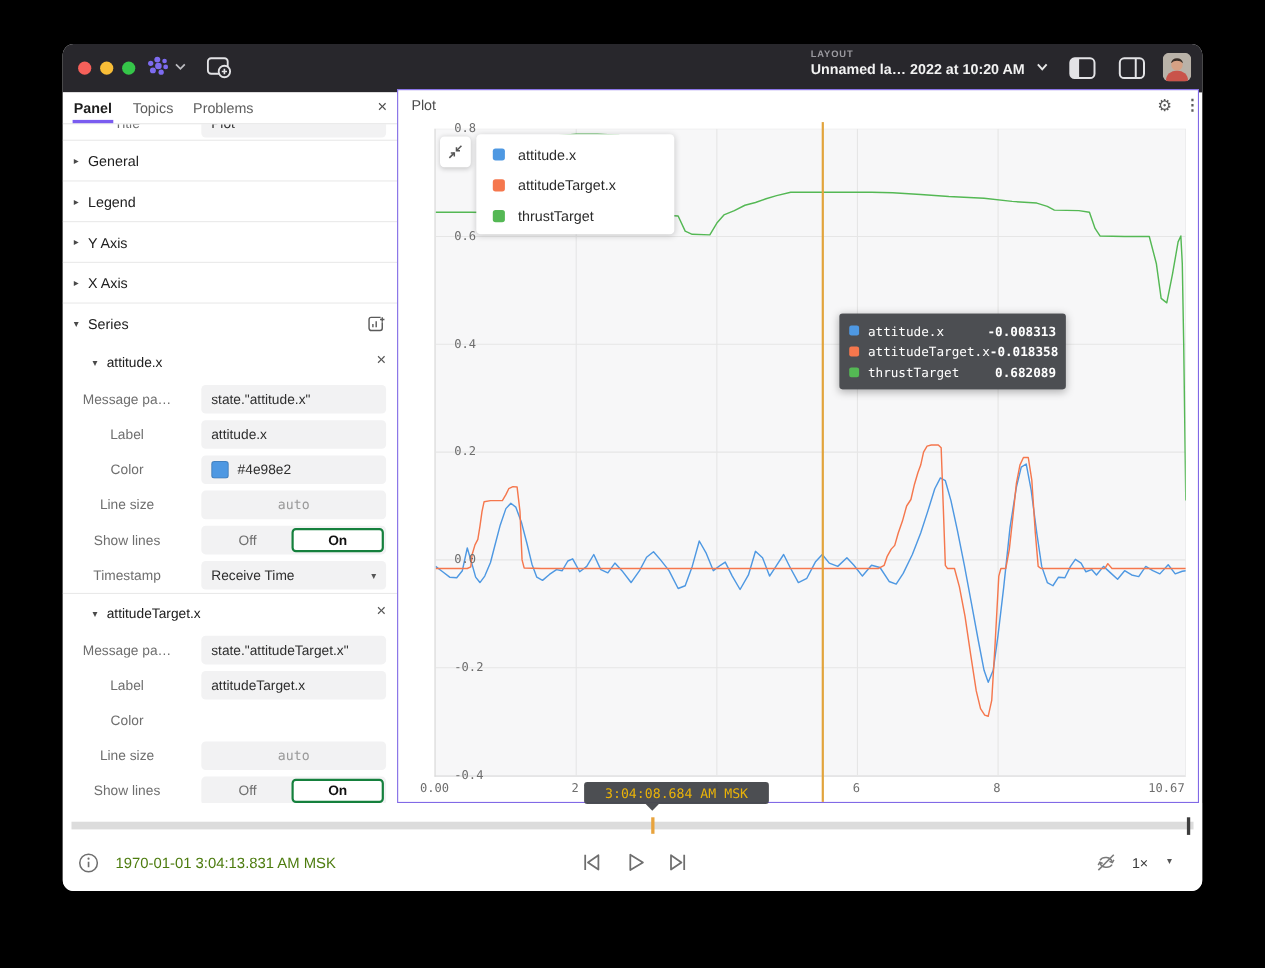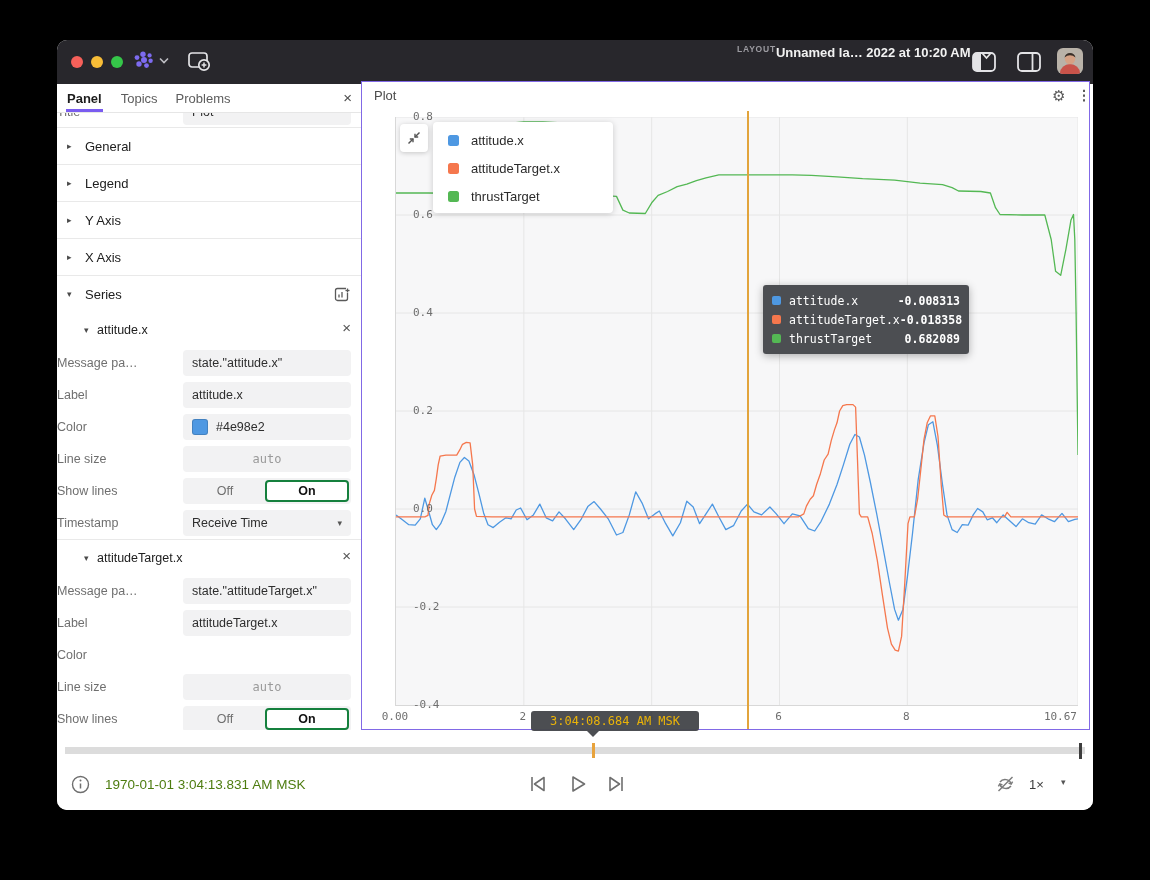--- a/index.html
+++ b/index.html
@@ -10,44 +10,44 @@
   .titlebar{position:absolute;left:0;top:0;width:100%;height:44px;background:#28272c;}
   .tl{position:absolute;top:16px;width:12px;height:12px;border-radius:50%;}
   .tl.red{left:14px;background:#f6605a;}
   .tl.yellow{left:34px;background:#f8bd37;}
   .tl.green{left:54px;background:#35c649;}
   .logo-wrap{position:absolute;left:76px;top:11px;display:flex;align-items:center;gap:4px;cursor:pointer;}
   .addpanel{position:absolute;left:130px;top:10px;}
   .filename{position:absolute;left:360px;top:14px;width:360px;text-align:center;color:#f0f0f0;
     font-size:13px;font-weight:700;letter-spacing:.2px;white-space:nowrap;}
   .layout-group{position:absolute;left:680px;top:4px;color:#fff;cursor:pointer;display:flex;align-items:center;}
-  .layout-texts{display:flex;flex-direction:row;}
+  .layout-texts{display:flex;flex-direction:column;}
   .layout-label{font-size:8.5px;letter-spacing:.8px;color:#9c9ba1;font-weight:700;}
   .layout-name{font-size:13px;font-weight:700;color:#f2f2f2;margin-top:1px;white-space:nowrap;}
   .layout-chevron{margin-left:10px;margin-top:8px;}
   .panel-toggle{position:absolute;top:11px;width:26px;height:22px;}
   .avatar{position:absolute;left:1000px;top:8px;width:26px;height:26px;border-radius:6px;overflow:hidden;}
   
   .sidebar{position:absolute;left:0;top:44px;width:304px;height:646px;background:#fff;}
   .tabbar{position:relative;height:28px;border-bottom:1px solid #e6e6e6;display:flex;align-items:center;}
   .tab{font-size:13px;color:#5d5d5d;margin-left:18px;height:28px;display:flex;align-items:center;cursor:pointer;}
   .tab.active{color:#1c1c1c;font-weight:700;margin-left:9px;border-bottom:3px solid #7a5cf0;padding:0 1px;box-sizing:border-box;padding-top:3px;}
   .tab-close{position:absolute;right:9px;top:5px;font-size:15px;color:#4d4d4d;cursor:pointer;}
   .cutrow{height:14px;overflow:hidden;border-bottom:1px solid #e9e9e9;}
   .cutrow .inner{display:flex;align-items:center;margin-top:-16px;height:30px;}
   .secrow{height:36px;display:flex;align-items:center;border-bottom:1px solid #e9e9e9;cursor:pointer;position:relative;}
   .secrow .tri{width:10px;margin-left:10px;font-size:9px;color:#4a4a4a;}
-  .secrow .sec-label{font-size:13px;color:#202020;font-weight:500;margin-left:8px;}
+  .secrow .sec-label{font-size:13px;color:#202020;font-weight:500;margin-left:3px;}
   .serieshead{height:35px;display:flex;align-items:center;cursor:pointer;position:relative;}
   .serieshead.divided{border-top:1px solid #e9e9e9;}
   .serieshead .tri{width:10px;margin-left:27px;font-size:9px;color:#4a4a4a;}
   .serieshead .sh-label{font-size:12.5px;color:#202020;margin-left:3px;}
   .row-x{position:absolute;right:10px;top:8px;font-size:15px;color:#555;cursor:pointer;line-height:1;}
   .fieldrow{height:32px;display:flex;align-items:center;}
-  .flabel{width:117px;text-align:left;font-size:12.5px;color:#6f6f6f;white-space:nowrap;overflow:hidden;flex:none;}
+  .flabel{width:117px;text-align:center;font-size:12.5px;color:#6f6f6f;white-space:nowrap;overflow:hidden;flex:none;}
   .fbox{margin-left:9px;width:168px;height:26px;background:#f2f2f3;border-radius:4px;display:flex;
     align-items:center;font-size:12.5px;color:#2e2e2e;padding:0 9px;box-sizing:border-box;}
   .fbox .swatch{width:14px;height:14px;border-radius:3px;margin-right:8px;border:1px solid rgba(0,0,0,.15);flex:none;}
   .fbox.autobox{justify-content:center;color:#9a9a9a;font-family:"DejaVu Sans Mono",monospace;font-size:12px;}
   .seg{margin-left:9px;width:168px;height:26px;background:#f2f2f3;border-radius:4px;display:flex;padding:2px;box-sizing:border-box;}
   .seg .opt{flex:1;display:flex;align-items:center;justify-content:center;font-size:12.5px;color:#6f6f6f;cursor:pointer;}
   .seg .opt.on{background:#fff;border:2px solid #15803d;border-radius:4px;color:#111;font-weight:700;}
   .fbox.select{justify-content:space-between;cursor:pointer;}
   .fbox.select .caret{font-size:9px;color:#555;}
   .addseries{position:absolute;right:10px;top:9px;cursor:pointer;}

